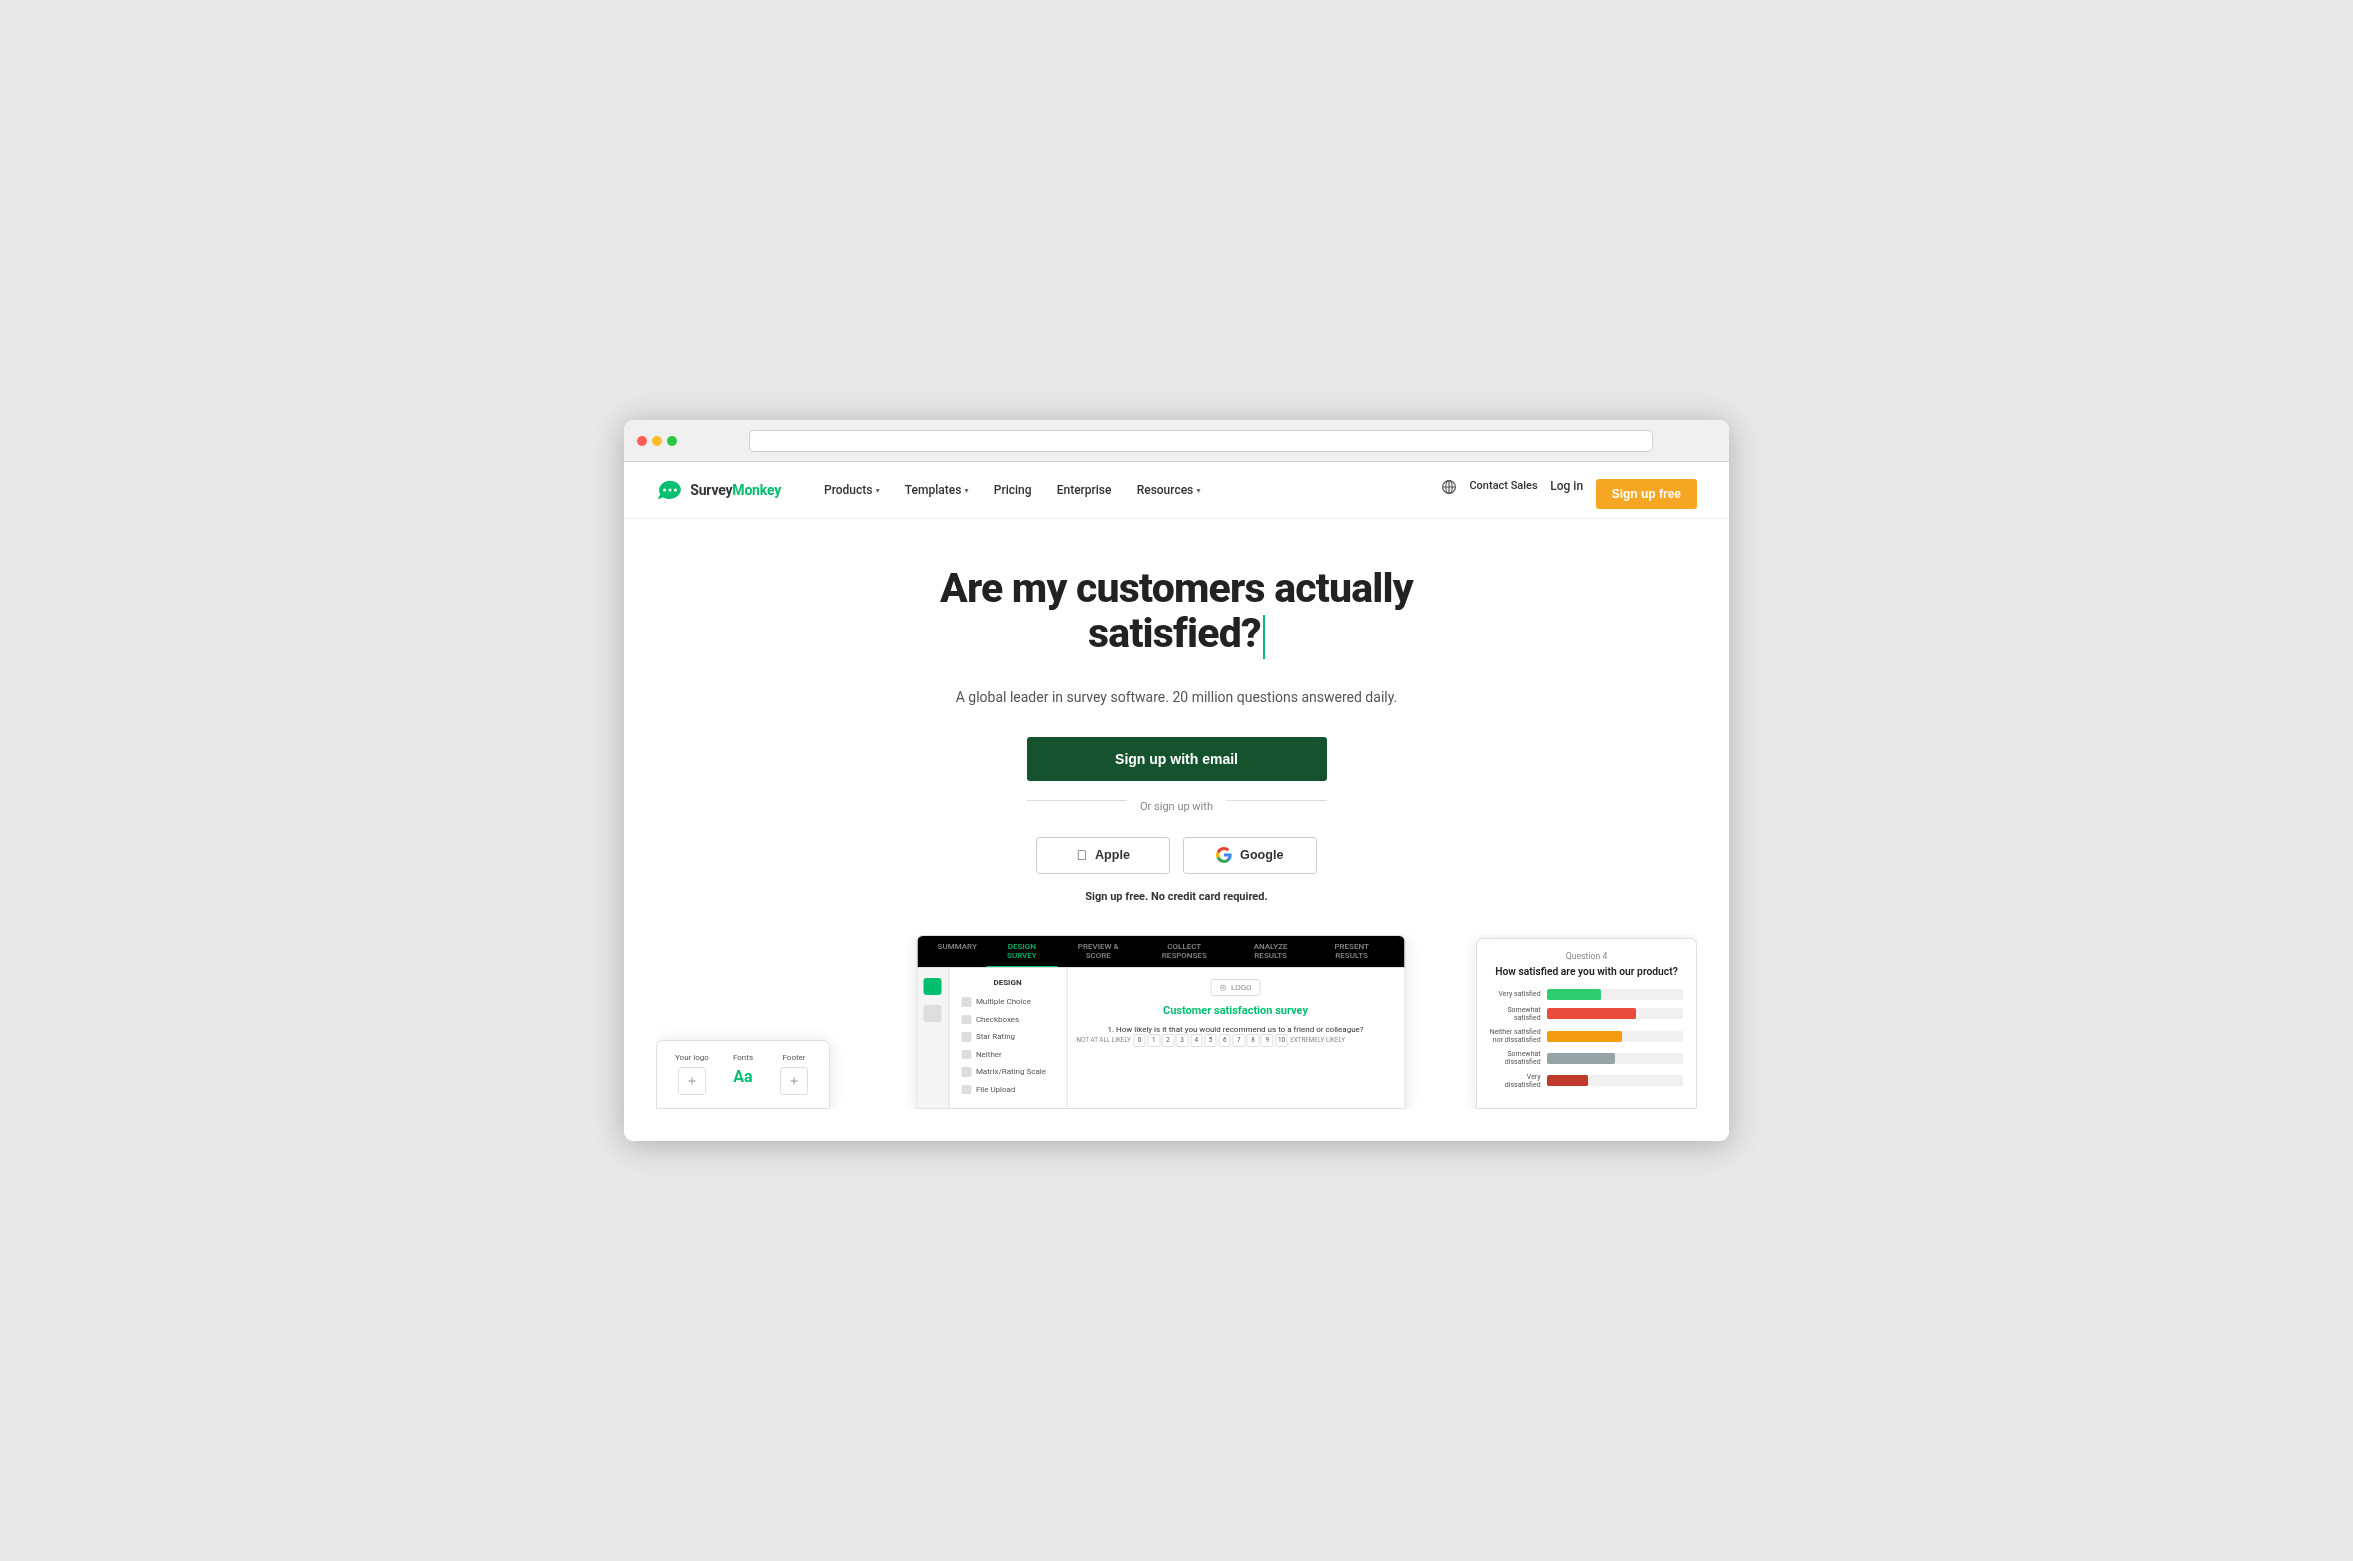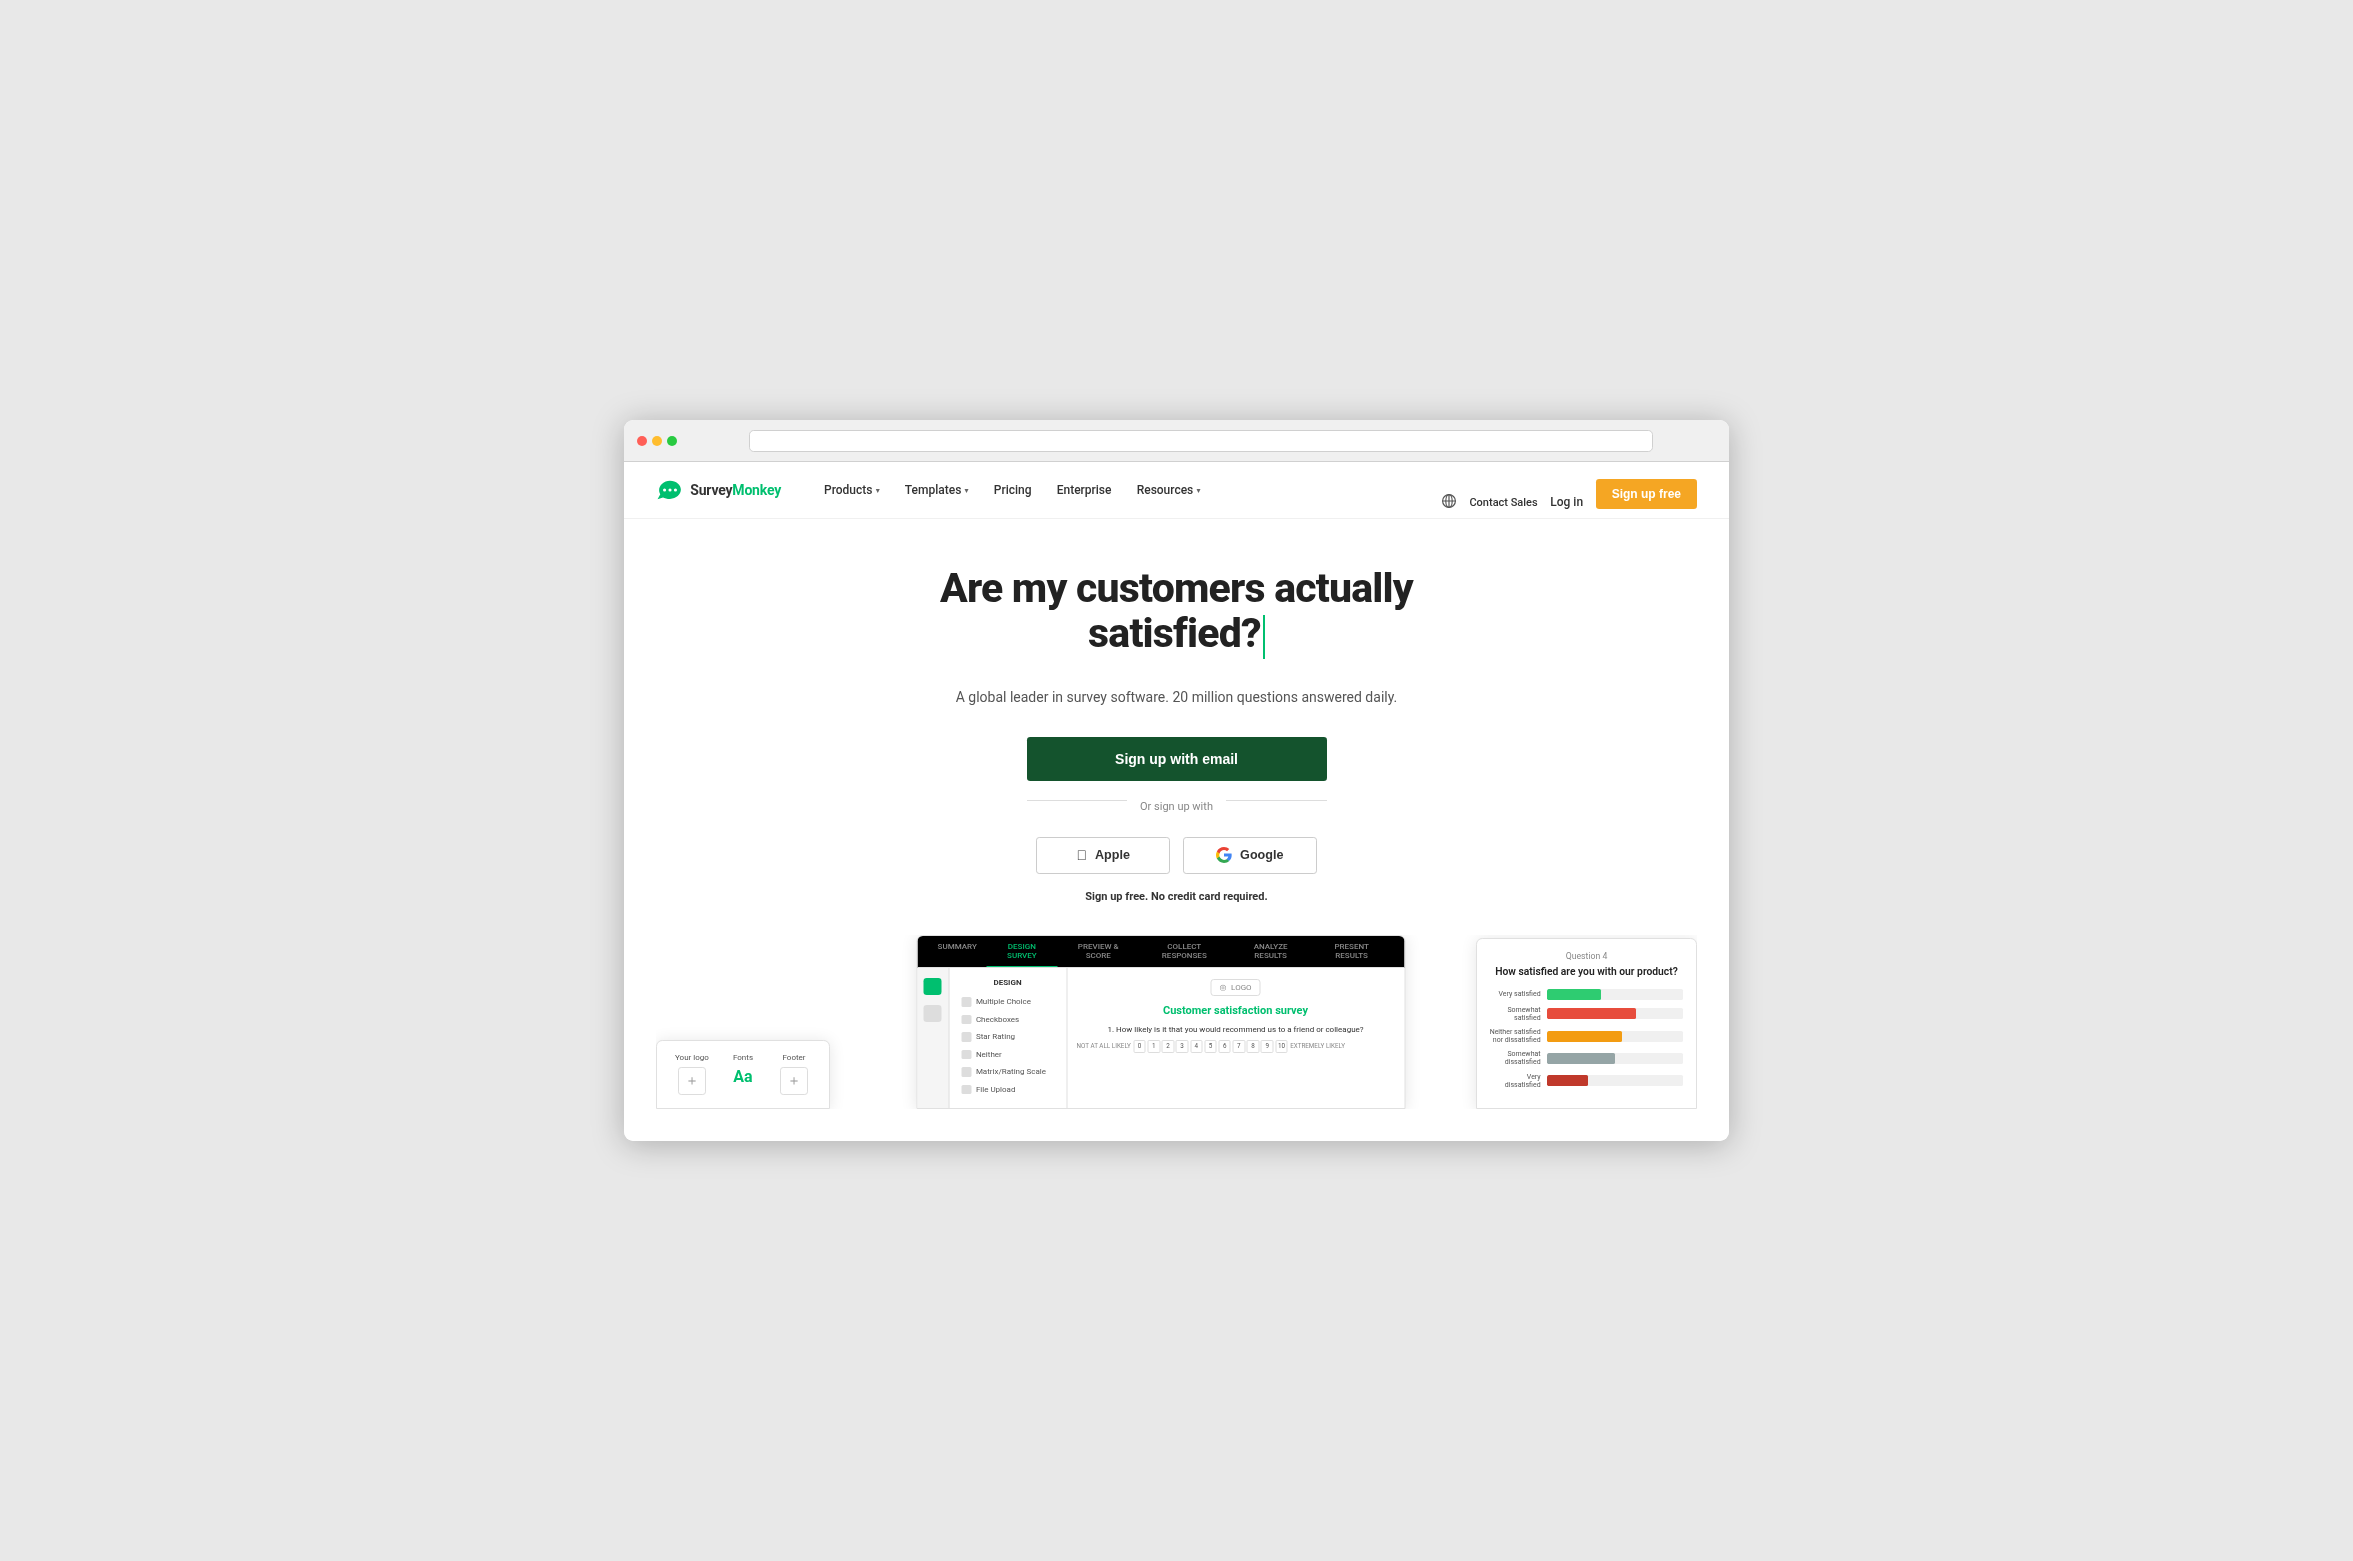--- a/index.html
+++ b/index.html
@@ -101,21 +101,21 @@
       cursor: pointer;
       border-radius: 3.2px;
       white-space: nowrap;
     }
     .nav-link .chevron {
       font-size: 8px;
       color: #666;
     }
     .nav-right {
       display: flex;
-      align-items: flex-end;
+      align-items: flex-start;
       gap: 12.6px;
       margin-top: 8px;
     }
     .nav-globe {
       width: 16px;
       height: 16px;
       color: #555;
       cursor: pointer;
     }
     .nav-contact {
@@ -342,21 +342,21 @@
     }
     .sb-survey-title {
       font-size: 11px;
       font-weight: 700;
       color: #00bf6f;
       margin-bottom: 8px;
     }
     .sb-question {
       font-size: 8px;
       color: #333;
-      margin-bottom: 6px;
+      margin-bottom: 0;
     }
     .sb-scale {
       display: flex;
       gap: 2.4px;
       align-items: center;
     }
     .sb-scale-label {
       font-size: 6.3px;
       color: #888;
     }

